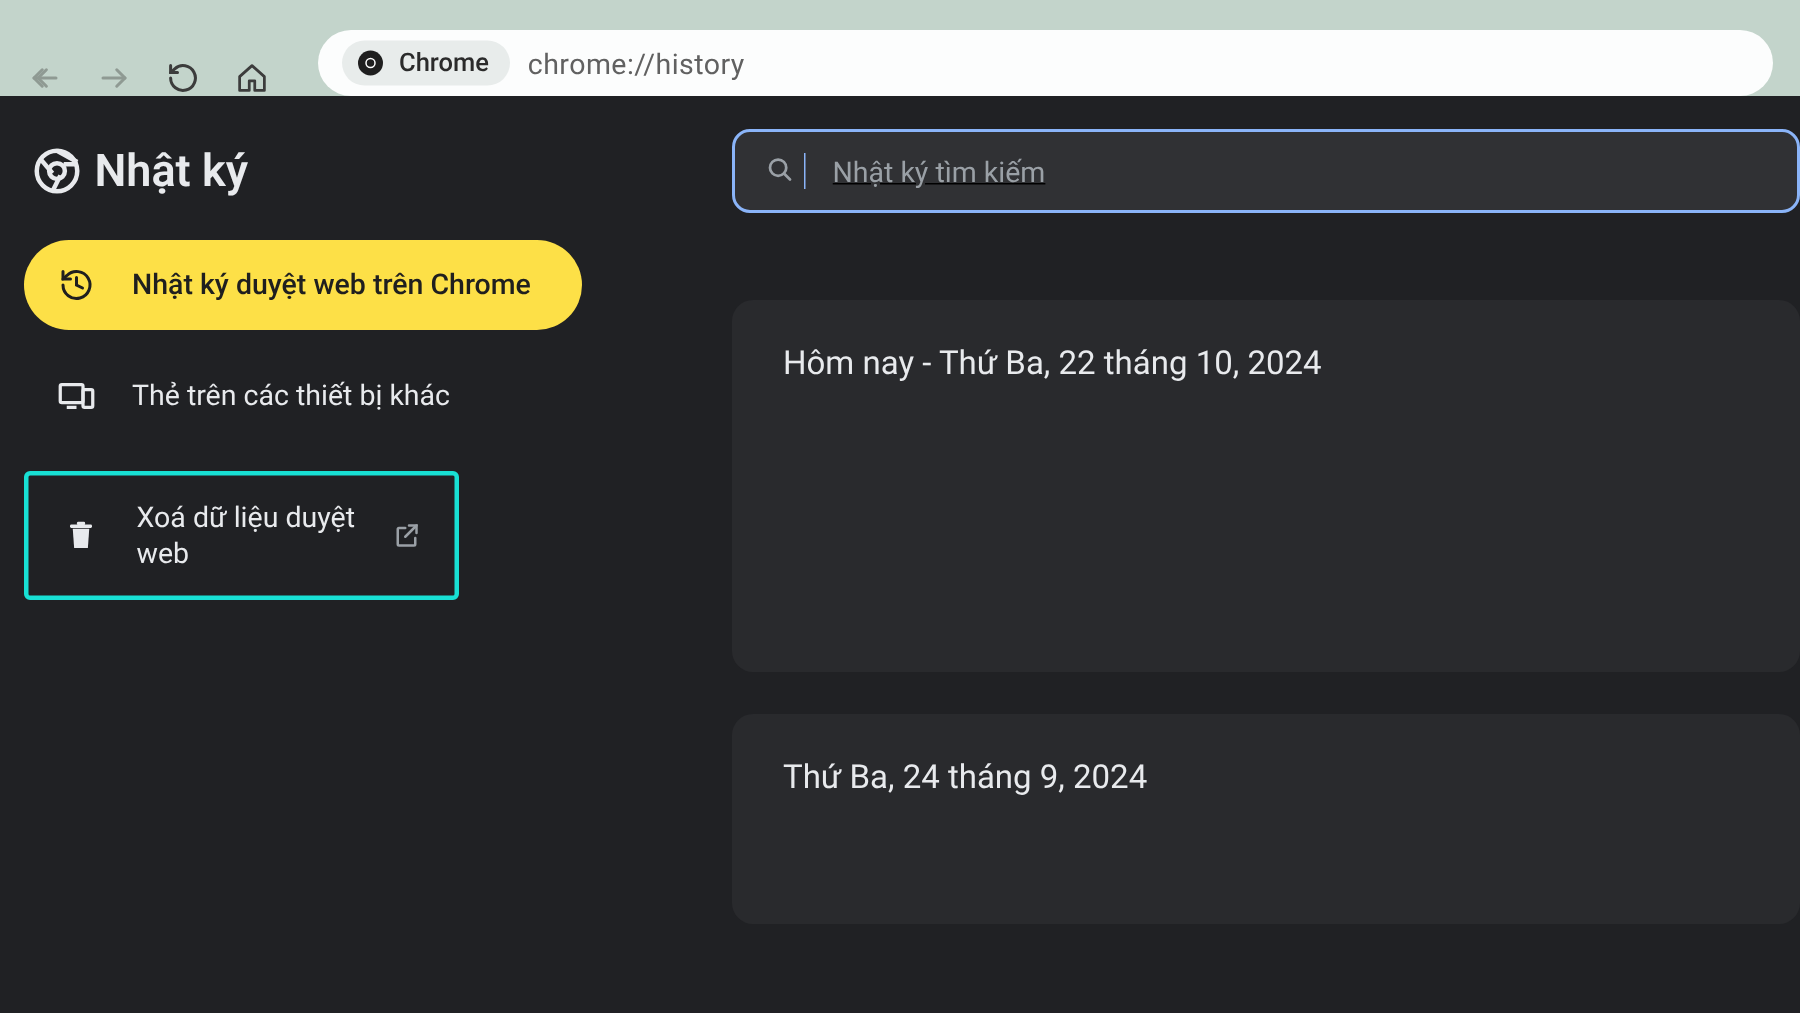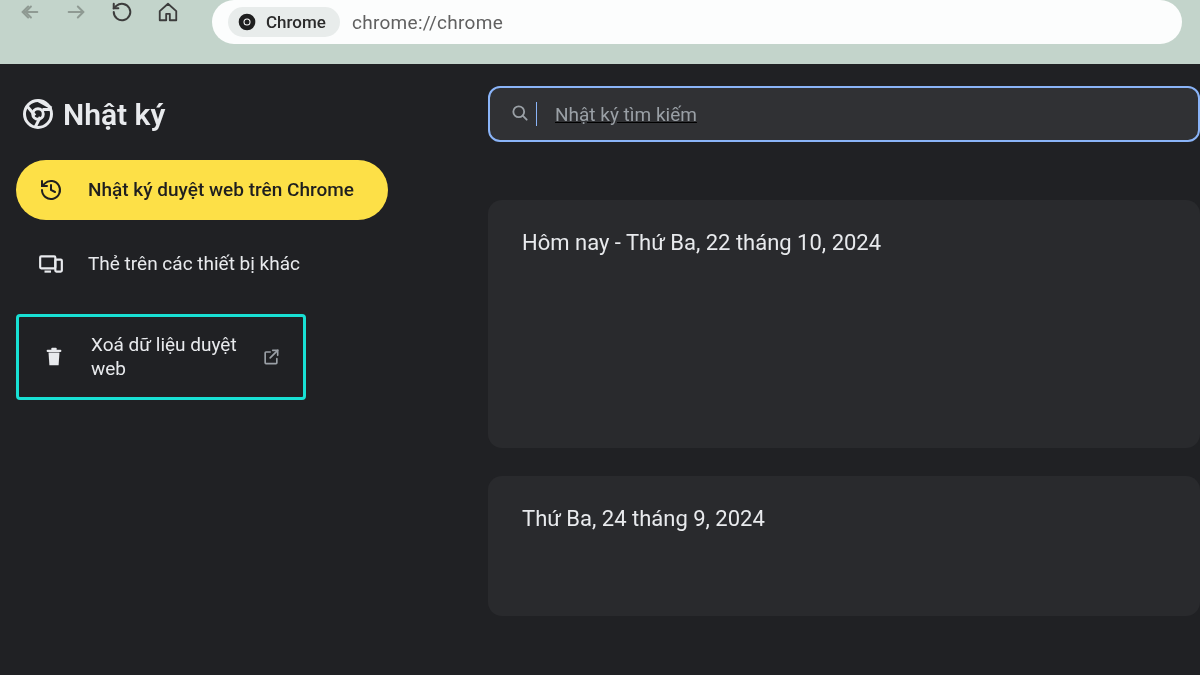--- a/index.html
+++ b/index.html
@@ -3,21 +3,21 @@
 <meta charset="utf-8">
 <style>
   * { margin: 0; padding: 0; box-sizing: border-box; font-family: 'Segoe UI', Roboto, Arial, sans-serif; }
   body { width: 1200px; height: 675px; overflow: hidden; background: #202124; }
 
   
   .browser-bar {
     height: 64px;
     background: #c3d4cb;
     display: flex;
-    align-items: flex-start;
+    align-items: flex-end;
     padding: 0 18px;
     gap: 22px;
   }
   .nav-arrow, .nav-icon {
     width: 24px; height: 24px;
     display: flex; align-items: center; justify-content: center;
     color: #4a4a4a;
     cursor: pointer;
   }
   .nav-arrow.disabled { color: #8f9a93; cursor: default; }
@@ -158,21 +158,21 @@
     <div class="chrome-chip">
       <span class="dot">
         <svg width="20" height="20" viewBox="0 0 24 24">
             <circle cx="12" cy="12" r="10" fill="#1f1f1f"></circle>
             <circle cx="12" cy="12" r="4.2" fill="#fff"></circle>
             <circle cx="12" cy="12" r="3" fill="#1f1f1f"></circle>
           </svg>
       </span>
       <span>Chrome</span>
     </div>
-    <span class="omnibox-url">chrome://chrome</span>
+    <span class="omnibox-url">chrome://history</span>
   </div>
 </div>
 
 <div class="app">
 
   <div class="sidebar">
     <div class="title-row">
       <span class="logo">
         <svg width="36" height="36" viewBox="0 0 24 24" fill="none" stroke="#e8eaed" stroke-width="2">
             <circle cx="12" cy="12" r="9"></circle>

